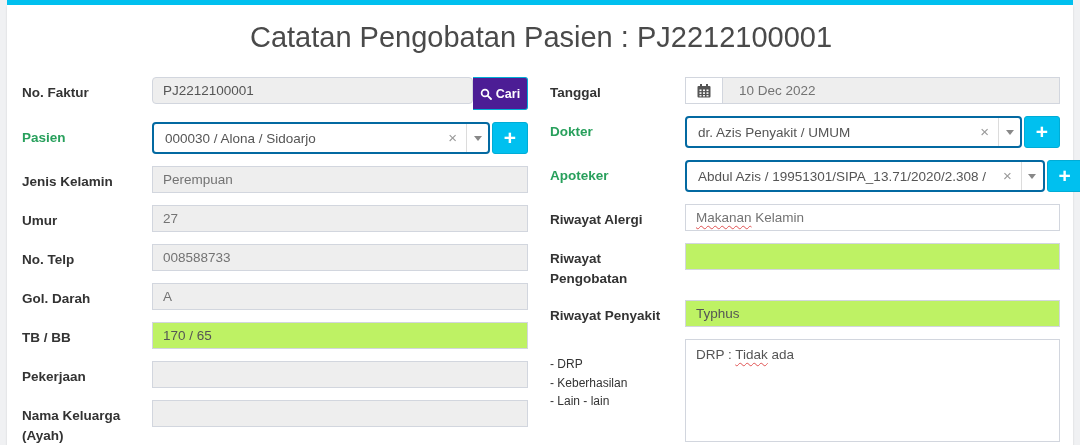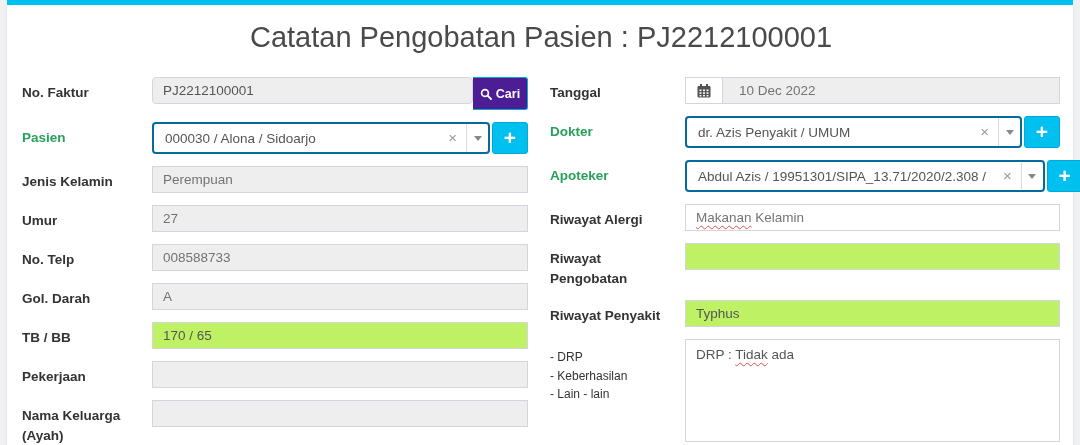--- a/index.html
+++ b/index.html
@@ -37,21 +37,21 @@
   .frow { display: flex; align-items: flex-start; margin-bottom: 12px; }
   .flabel {
     width: 130px; flex: 0 0 130px;
     font-weight: 700; color: #333;
     padding-top: 6px; line-height: 1.45; font-size: 13.5px;
     padding-right: 16px;
   }
   .col-right .flabel { width: 135px; flex: 0 0 135px; }
   .flabel.green { color: #28a05c; }
   .fcontrol { flex: 1; display: flex; }
-  .sublabels { font-weight: 400; font-size: 12px; color: #333; margin-top: 3px; line-height: 1.55; }
+  .sublabels { font-weight: 400; font-size: 12px; color: #333; margin-top: 10px; line-height: 1.55; }
 
   .tinput {
     width: 100%; height: 27px;
     border: 1px solid #d2d6de; border-radius: 0;
     background: #bef264; color: #555;
     font-family: inherit; font-size: 13.5px;
     padding: 0 10px; line-height: 25px;
     outline: none;
   }
   .tinput.readonly { background: #eeeeee; }

